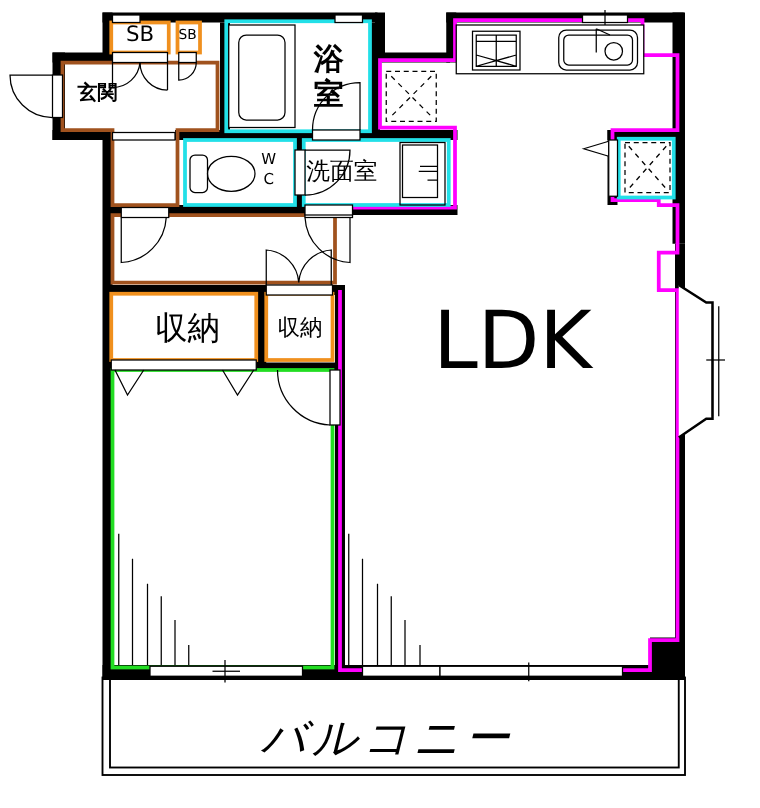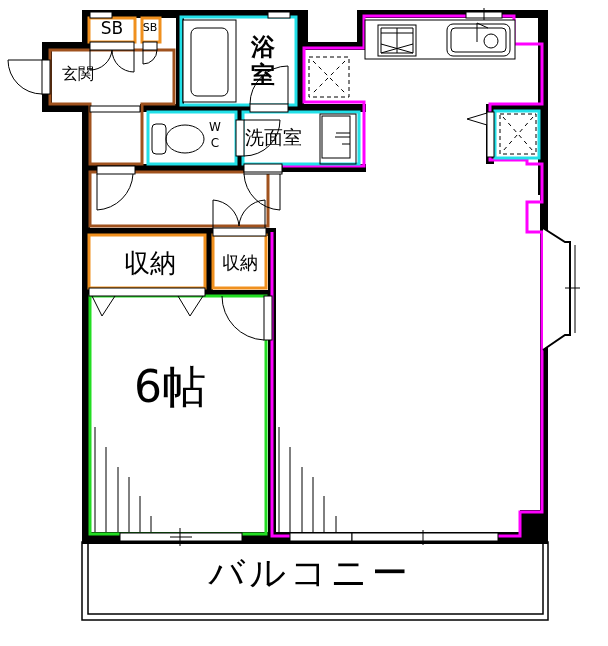--- a/index.html
+++ b/index.html
@@ -3,22 +3,22 @@
   <meta charset="utf-8">
   <style>
     html, body { margin: 0; padding: 0; background: #ffffff; }
     body { width: 608px; height: 646px; position: relative; overflow: hidden;
            font-family: "DejaVu Sans", sans-serif; }
     svg { position: absolute; left: 0; top: 0; }
     .lbl { position: absolute; color: #000; white-space: nowrap; line-height: 1;
            font-family: "DejaVu Sans", sans-serif; text-align: center; }
     .room-ldk { left: 300px; top: 238px; width: 220px; font-size: 64px; line-height: 1.12; }
     .room-yoshitsu { left: 100px; top: 362px; width: 140px; font-size: 44px; line-height: 1.14; }
-    .room-balcony { left: 190px; top: 555px; width: 240px; font-size: 36px; letter-spacing: 4px; }
-    .room-genkan { left: 62px; top: 66px; font-size: 16px; }
+    .room-balcony { left: 190px; top: 573px; width: 240px; font-size: 36px; letter-spacing: 4px; font-style: italic; }
+    .room-genkan { left: 62px; top: 66px; font-size: 16px; font-weight: bold; }
     .room-bath { left: 248px; top: 34px; font-size: 24px; line-height: 1.15; width: 30px; font-weight: bold; }
     .room-wash { left: 245px; top: 128px; font-size: 19px; }
     .room-wc { left: 209px; top: 120px; font-size: 12px; line-height: 1.3; width: 12px; }
     .room-storage1 { left: 96px; top: 250px; width: 108px; font-size: 26px; }
     .room-storage2 { left: 214px; top: 254px; width: 52px; font-size: 18px; }
     .room-sb1 { left: 92px; top: 20px; width: 40px; font-size: 17px; }
     .room-sb2 { left: 142px; top: 22px; width: 16px; font-size: 11px; }
   </style>
 </head>
 <body>
@@ -182,24 +182,24 @@
     <line x1="336" y1="516" x2="336" y2="532"></line>
   </g>
 
   <g fill="none" stroke="#000" stroke-width="1.5">
     <rect x="82" y="542" width="466" height="78"></rect>
     <rect x="88" y="542" width="455" height="72"></rect>
   </g>
 </svg>
 
 <div class="lbl room-ldk">
+  <div>LDK</div>
 </div>
 
 <div class="lbl room-yoshitsu">
-  <div>6帖</div>
 </div>
 
 <div class="lbl room-balcony">バルコニー</div>
 <div class="lbl room-genkan">玄関</div>
 <div class="lbl room-bath" style="word-break: break-all; white-space: normal;">浴室</div>
 <div class="lbl room-wash">洗面室</div>
 <div class="lbl room-wc" style="word-break: break-all; white-space: normal;">WC</div>
 <div class="lbl room-storage1">収納</div>
 <div class="lbl room-storage2">収納</div>
 <div class="lbl room-sb1">SB</div>

